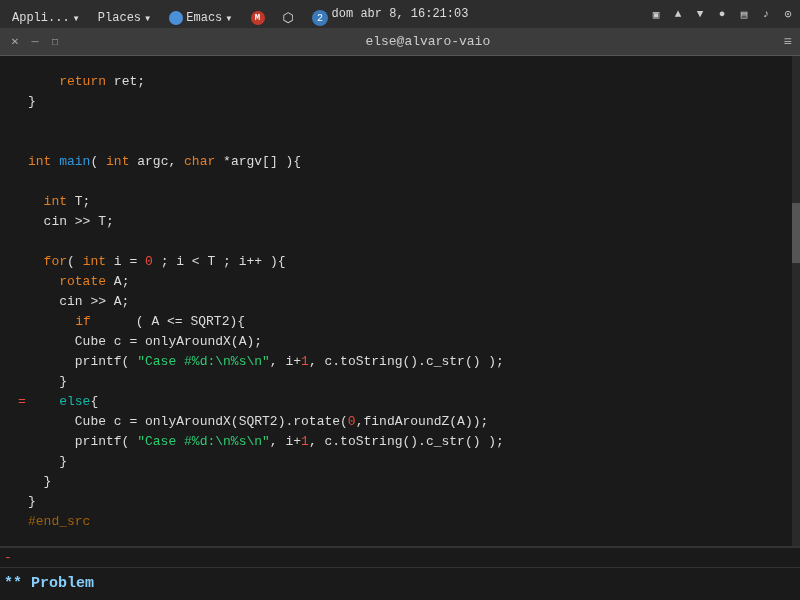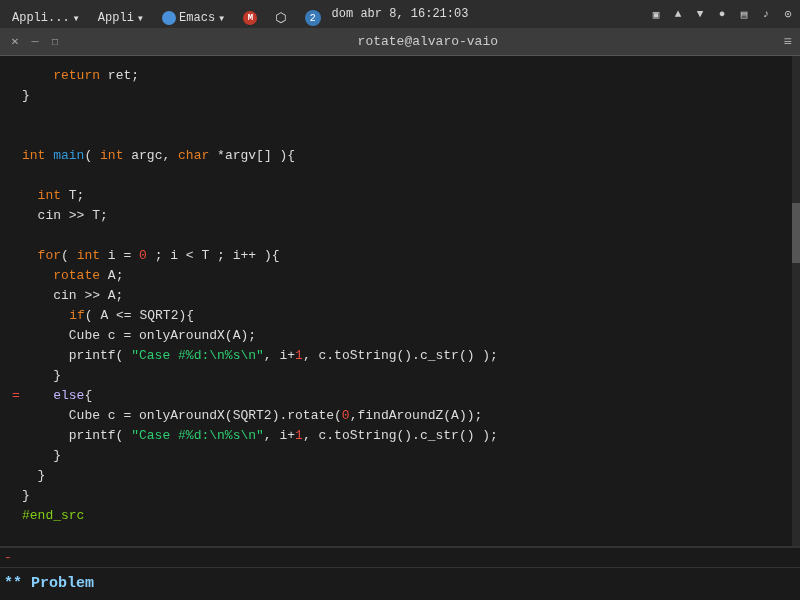--- a/index.html
+++ b/index.html
@@ -94,21 +94,21 @@
       cursor: pointer;
       margin-left: auto;
     }
 
     
     .editor {
       background: #1a1a1a;
       height: 490px;
       overflow: hidden;
       position: relative;
-      padding: 6px;
+      padding: 12px;
     }
 
     .editor-content {
       padding: 4px 0;
       line-height: 1.5;
       position: relative;
     }
 
     .line {
       display: flex;
@@ -177,21 +177,21 @@
   </style>
 </head>
 <body>
 
 <div class="system-bar">
   <div class="sys-btn">
     <span>Appli...</span>
     <span>▾</span>
   </div>
   <div class="sys-btn">
-    <span>Appli</span>
+    <span>Places</span>
     <span>▾</span>
   </div>
   <div class="sys-btn">
     <span style="background:#4a90d9;border-radius:50%;width:14px;height:14px;display:inline-block;"></span>
     <span>Emacs</span>
     <span>▾</span>
   </div>
   <div class="sys-btn">
     <span style="background:#c0392b;border-radius:50%;width:14px;height:14px;display:inline-flex;align-items:center;justify-content:center;font-size:9px;color:white;font-weight:bold;">M</span>
   </div>
@@ -216,49 +216,49 @@
     <span class="sys-icon" style="font-size:12px;">⊙</span>
   </div>
 </div>
 
 <div class="title-bar">
   <div class="title-bar-controls">
     <button class="win-btn">✕</button>
     <button class="win-btn">─</button>
     <button class="win-btn">□</button>
   </div>
-  <div class="title-bar-title">rotate@alvaro-vaio</div>
+  <div class="title-bar-title">else@alvaro-vaio</div>
   <div class="title-bar-menu">≡</div>
 </div>
 
 <div class="editor">
   <div class="editor-content" id="editor-content">
   <div class="line"><span class="line-marker"></span><span class="line-content"><span style="color: rgb(220, 220, 220);">    </span><span style="color: rgb(230, 126, 34);">return</span><span style="color: rgb(220, 220, 220);"> ret;</span></span></div>
       <div class="line"><span class="line-marker"></span><span class="line-content"><span style="color: rgb(220, 220, 220);">}</span></span></div>
       <div class="line"><span class="line-marker"></span><span class="line-content">&nbsp;</span></div>
       <div class="line"><span class="line-marker"></span><span class="line-content">&nbsp;</span></div>
       <div class="line"><span class="line-marker"></span><span class="line-content"><span style="color: rgb(230, 126, 34);">int</span><span style="color: rgb(220, 220, 220);"> </span><span style="color: rgb(52, 152, 219);">main</span><span style="color: rgb(220, 220, 220);">( </span><span style="color: rgb(230, 126, 34);">int</span><span style="color: rgb(220, 220, 220);"> argc, </span><span style="color: rgb(230, 126, 34);">char</span><span style="color: rgb(220, 220, 220);"> *argv[] ){</span></span></div>
       <div class="line"><span class="line-marker"></span><span class="line-content">&nbsp;</span></div>
       <div class="line"><span class="line-marker"></span><span class="line-content"><span style="color: rgb(220, 220, 220);">  </span><span style="color: rgb(230, 126, 34);">int</span><span style="color: rgb(220, 220, 220);"> T;</span></span></div>
       <div class="line"><span class="line-marker"></span><span class="line-content"><span style="color: rgb(220, 220, 220);">  cin &gt;&gt; T;</span></span></div>
       <div class="line"><span class="line-marker"></span><span class="line-content">&nbsp;</span></div>
       <div class="line"><span class="line-marker"></span><span class="line-content"><span style="color: rgb(220, 220, 220);">  </span><span style="color: rgb(230, 126, 34);">for</span><span style="color: rgb(220, 220, 220);">( </span><span style="color: rgb(230, 126, 34);">int</span><span style="color: rgb(220, 220, 220);"> i = </span><span style="color: rgb(231, 76, 60);">0</span><span style="color: rgb(220, 220, 220);"> ; i &lt; T ; i++ ){</span></span></div>
       <div class="line"><span class="line-marker"></span><span class="line-content"><span style="color: rgb(220, 220, 220);">    </span><span style="color: rgb(230, 126, 34);">rotate</span><span style="color: rgb(220, 220, 220);"> A;</span></span></div>
       <div class="line"><span class="line-marker"></span><span class="line-content"><span style="color: rgb(220, 220, 220);">    cin &gt;&gt; A;</span></span></div>
-      <div class="line"><span class="line-marker"></span><span class="line-content"><span style="color: rgb(220, 220, 220);">    </span><span style="color: rgb(230, 126, 34); margin-left: 16px;">if</span><span style="color: rgb(220, 220, 220);">( A &lt;= SQRT2){</span></span></div>
+      <div class="line"><span class="line-marker"></span><span class="line-content"><span style="color: rgb(220, 220, 220);">    </span><span style="color: rgb(230, 126, 34); margin-left: 16px;">if</span><span style="color: rgb(220, 220, 220); margin-left: 45px;">( A &lt;= SQRT2){</span></span></div>
       <div class="line"><span class="line-marker"></span><span class="line-content"><span style="color: rgb(220, 220, 220);">      Cube c = onlyAroundX(A);</span></span></div>
       <div class="line"><span class="line-marker"></span><span class="line-content"><span style="color: rgb(220, 220, 220);">      printf( </span><span style="color: rgb(46, 204, 113);">"Case #%d:\n%s\n"</span><span style="color: rgb(220, 220, 220);">, i+</span><span style="color: rgb(231, 76, 60);">1</span><span style="color: rgb(220, 220, 220);">, c.toString().c_str() );</span></span></div>
       <div class="line"><span class="line-marker"></span><span class="line-content"><span style="color: rgb(220, 220, 220);">    }</span></span></div>
-      <div class="line"><span class="line-marker" style="color: rgb(231, 76, 60);">=</span><span class="line-content"><span style="color: rgb(220, 220, 220);">    </span><span style="color: #c4b5fd;">else</span><span style="color: rgb(220, 220, 220);">{</span></span></div>
+      <div class="line"><span class="line-marker" style="color: rgb(231, 76, 60);">=</span><span class="line-content"><span style="color: rgb(220, 220, 220);">    </span><span style="color: #14b8a6;">else</span><span style="color: rgb(220, 220, 220);">{</span></span></div>
       <div class="line"><span class="line-marker"></span><span class="line-content"><span style="color: rgb(220, 220, 220);">      Cube c = onlyAroundX(SQRT2).rotate(</span><span style="color: rgb(231, 76, 60);">0</span><span style="color: rgb(220, 220, 220);">,findAroundZ(A));</span></span></div>
       <div class="line"><span class="line-marker"></span><span class="line-content"><span style="color: rgb(220, 220, 220);">      printf( </span><span style="color: rgb(46, 204, 113);">"Case #%d:\n%s\n"</span><span style="color: rgb(220, 220, 220);">, i+</span><span style="color: rgb(231, 76, 60);">1</span><span style="color: rgb(220, 220, 220);">, c.toString().c_str() );</span></span></div>
       <div class="line"><span class="line-marker"></span><span class="line-content"><span style="color: rgb(220, 220, 220);">    }</span></span></div>
       <div class="line"><span class="line-marker"></span><span class="line-content"><span style="color: rgb(220, 220, 220);">  }</span></span></div>
       <div class="line"><span class="line-marker"></span><span class="line-content"><span style="color: rgb(220, 220, 220);">}</span></span></div>
-      <div class="line"><span class="line-marker"></span><span class="line-content"><span style="color: #84cc16;">#end_src</span></span></div>
+      <div class="line"><span class="line-marker"></span><span class="line-content"><span style="color: #a16207;">#end_src</span></span></div>
     </div>
   <div class="scrollbar">
     <div class="scrollbar-thumb"></div>
   </div>
 </div>
 
 <div class="bottom-section">
   <div class="mini-bar">
     <span style="color:#e74c3c;">-</span>
   </div>

